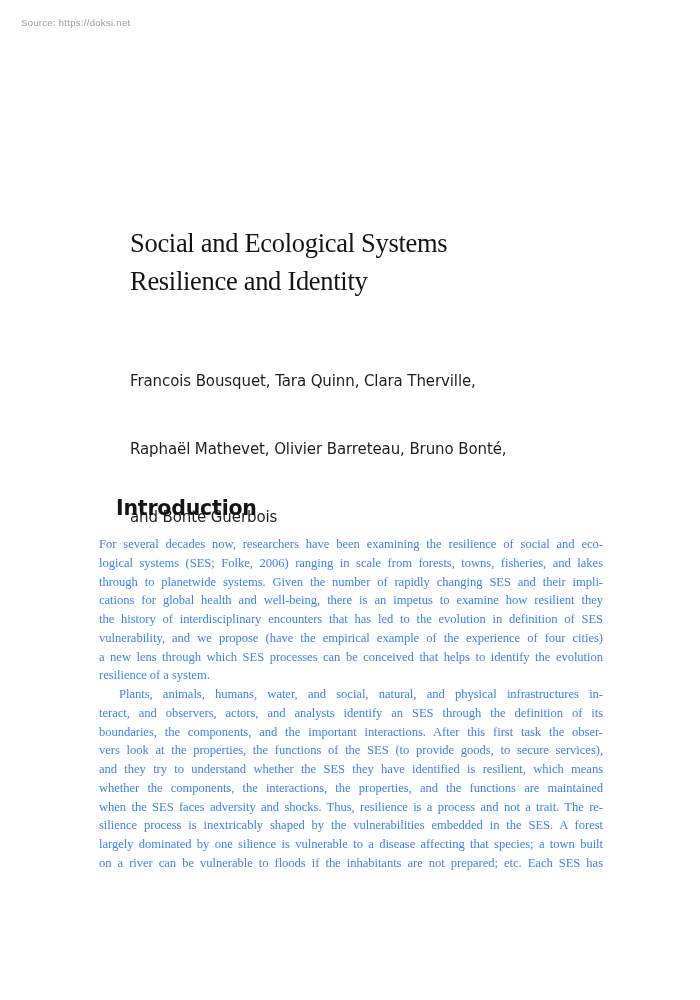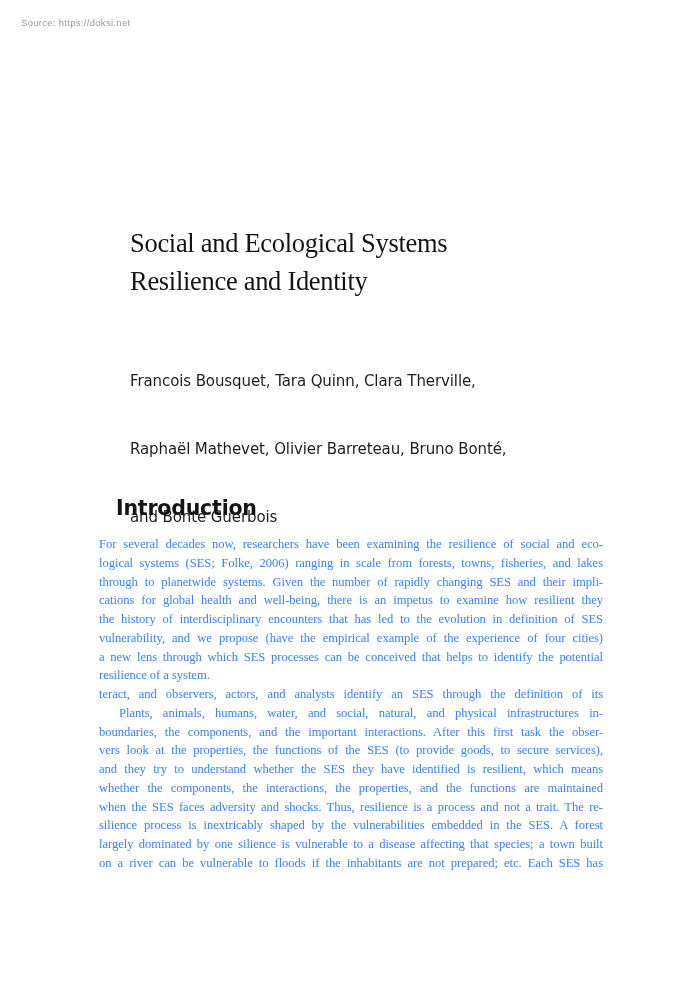--- a/index.html
+++ b/index.html
@@ -101,24 +101,24 @@
 
   <h2 class="section-heading" style="margin:17px; font-weight:700;">Introduction</h2>
 
   <div class="body-text">
       <div class="body-line">For several decades now, researchers have been examining the resilience of social and eco-</div>
       <div class="body-line">logical systems (SES; Folke, 2006) ranging in scale from forests, towns, fisheries, and lakes</div>
       <div class="body-line">through to planetwide systems. Given the number of rapidly changing SES and their impli-</div>
       <div class="body-line">cations for global health and well-being, there is an impetus to examine how resilient they</div>
       <div class="body-line">the history of interdisciplinary encounters that has led to the evolution in definition of SES</div>
       <div class="body-line">vulnerability, and we propose (have the empirical example of the experience of four cities)</div>
-      <div class="body-line">a new lens through which SES processes can be conceived that helps to identify the potential</div>
+      <div class="body-line">a new lens through which SES processes can be conceived that helps to identify the evolution</div>
       <div class="body-line endpara">resilience of a system.</div>
+      <div class="body-line indent">Plants, animals, humans, water, and social, natural, and physical infrastructures in-</div>
       <div class="body-line">teract, and observers, actors, and analysts identify an SES through the definition of its</div>
-      <div class="body-line indent">Plants, animals, humans, water, and social, natural, and physical infrastructures in-</div>
       <div class="body-line">boundaries, the components, and the important interactions. After this first task the obser-</div>
       <div class="body-line">vers look at the properties, the functions of the SES (to provide goods, to secure services),</div>
       <div class="body-line">and they try to understand whether the SES they have identified is resilient, which means</div>
       <div class="body-line">whether the components, the interactions, the properties, and the functions are maintained</div>
       <div class="body-line">when the SES faces adversity and shocks. Thus, resilience is a process and not a trait. The re-</div>
       <div class="body-line">silience process is inextricably shaped by the vulnerabilities embedded in the SES. A forest</div>
       <div class="body-line">largely dominated by one silience is vulnerable to a disease affecting that species; a town built</div>
       <div class="body-line">on a river can be vulnerable to floods if the inhabitants are not prepared; etc. Each SES has</div>
     </div>
 

